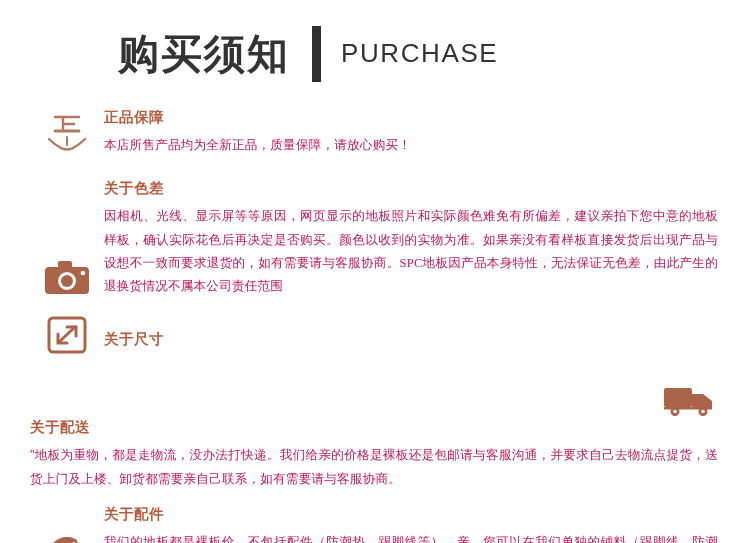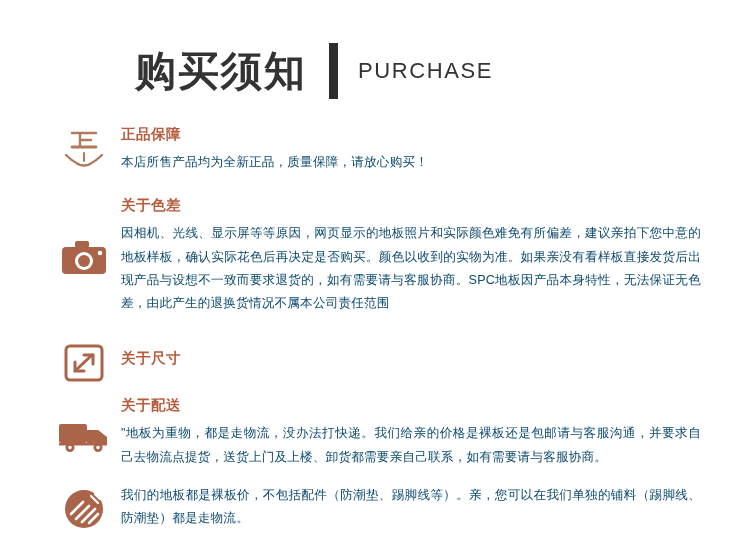--- a/index.html
+++ b/index.html
@@ -12,21 +12,21 @@
     background: #ffffff;
     font-family: "Liberation Sans", "DejaVu Sans", sans-serif;
     color: #4a4a4a;
     overflow: hidden;
   }
   .page {
     position: relative;
     width: 750px;
     height: 543px;
     box-sizing: border-box;
-    padding: 17px;
+    padding: 0;
   }
 
   
   .header {
     display: flex;
     align-items: center;
     padding: 26px 0 18px 118px;
   }
   .header-cn {
     font-family: "DejaVu Sans", sans-serif;
@@ -36,34 +36,34 @@
     color: #333333;
     line-height: 1;
   }
   .header-bar {
     width: 9px;
     height: 56px;
     background: #2e2e2e;
     margin: 0 20px 0 22px;
   }
   .header-en {
-    font-size: 22px;
+    font-size: 26px;
     letter-spacing: 1.6px;
     color: #333333;
     line-height: 1.35;
     font-weight: normal;
   }
 
   
   .rows {
     padding: 8px 24px 0 30px;
   }
   .row {
     display: flex;
-    align-items: center;
+    align-items: flex-end;
     margin-bottom: 16px;
   }
   .icon-cell {
     width: 74px;
     min-width: 74px;
     display: flex;
     justify-content: center;
     align-items: flex-start;
     padding-top: 2px;
   }
@@ -75,38 +75,38 @@
     padding-right: 8px;
   }
   .row-title {
     color: #b75c3c;
     font-size: 14.5px;
     font-weight: bold;
     margin: 0 0 7px 0;
     letter-spacing: 0.5px;
   }
   .row-body {
-    color: #0c4a6e;
+    color: #be185d;
     font-size: 12.6px;
     line-height: 1.85;
     margin: 0;
     text-align: justify;
     letter-spacing: 0.2px;
   }
 
   .row-quality .icon-cell { padding-top: 0px; }
   .row-color .icon-cell { padding-top: 4px; }
   .row-size .icon-cell { padding-top: 2px; }
   .row-ship .icon-cell { padding-top: 6px; }
   .row-parts .icon-cell { padding-top: 4px; }
 
   .row-quality { margin-bottom: 22px; }
-  .row-color { margin-bottom: 25px; }
-  .row-size { margin-bottom: 12px; }
-  .row-ship { margin-bottom: 14px; }
+  .row-color { margin-bottom: 14px; font-family: Liberation Serif, serif; }
+  .row-size { margin-bottom: 20px; }
+  .row-ship { margin-bottom: 14px; flex-direction: column; }
 </style>
 </head>
 <body>
 
 <div class="page">
 
   <div class="header">
     <div class="header-cn">购买须知</div>
     <div class="header-bar"></div>
     <div class="header-en">
@@ -199,18 +199,19 @@
             <path d="M21 35 L34 22"></path>
             <path d="M28 36 L37 27"></path>
           </g>
           <g stroke="#ffffff" stroke-width="2.2" stroke-linecap="round">
             <path d="M30 9 L37 16"></path>
             <path d="M34 7 L39 12"></path>
           </g>
         </svg>
       </div>
       <div class="text-cell">
+        <p class="row-title">关于配件</p>
         <p class="row-body">我们的地板都是裸板价，不包括配件（防潮垫、踢脚线等）。亲，您可以在我们单独的铺料（踢脚线、防潮垫）都是走物流。</p>
       </div>
     </div>
 
   </div>
 </div>
 
 </body></html>

